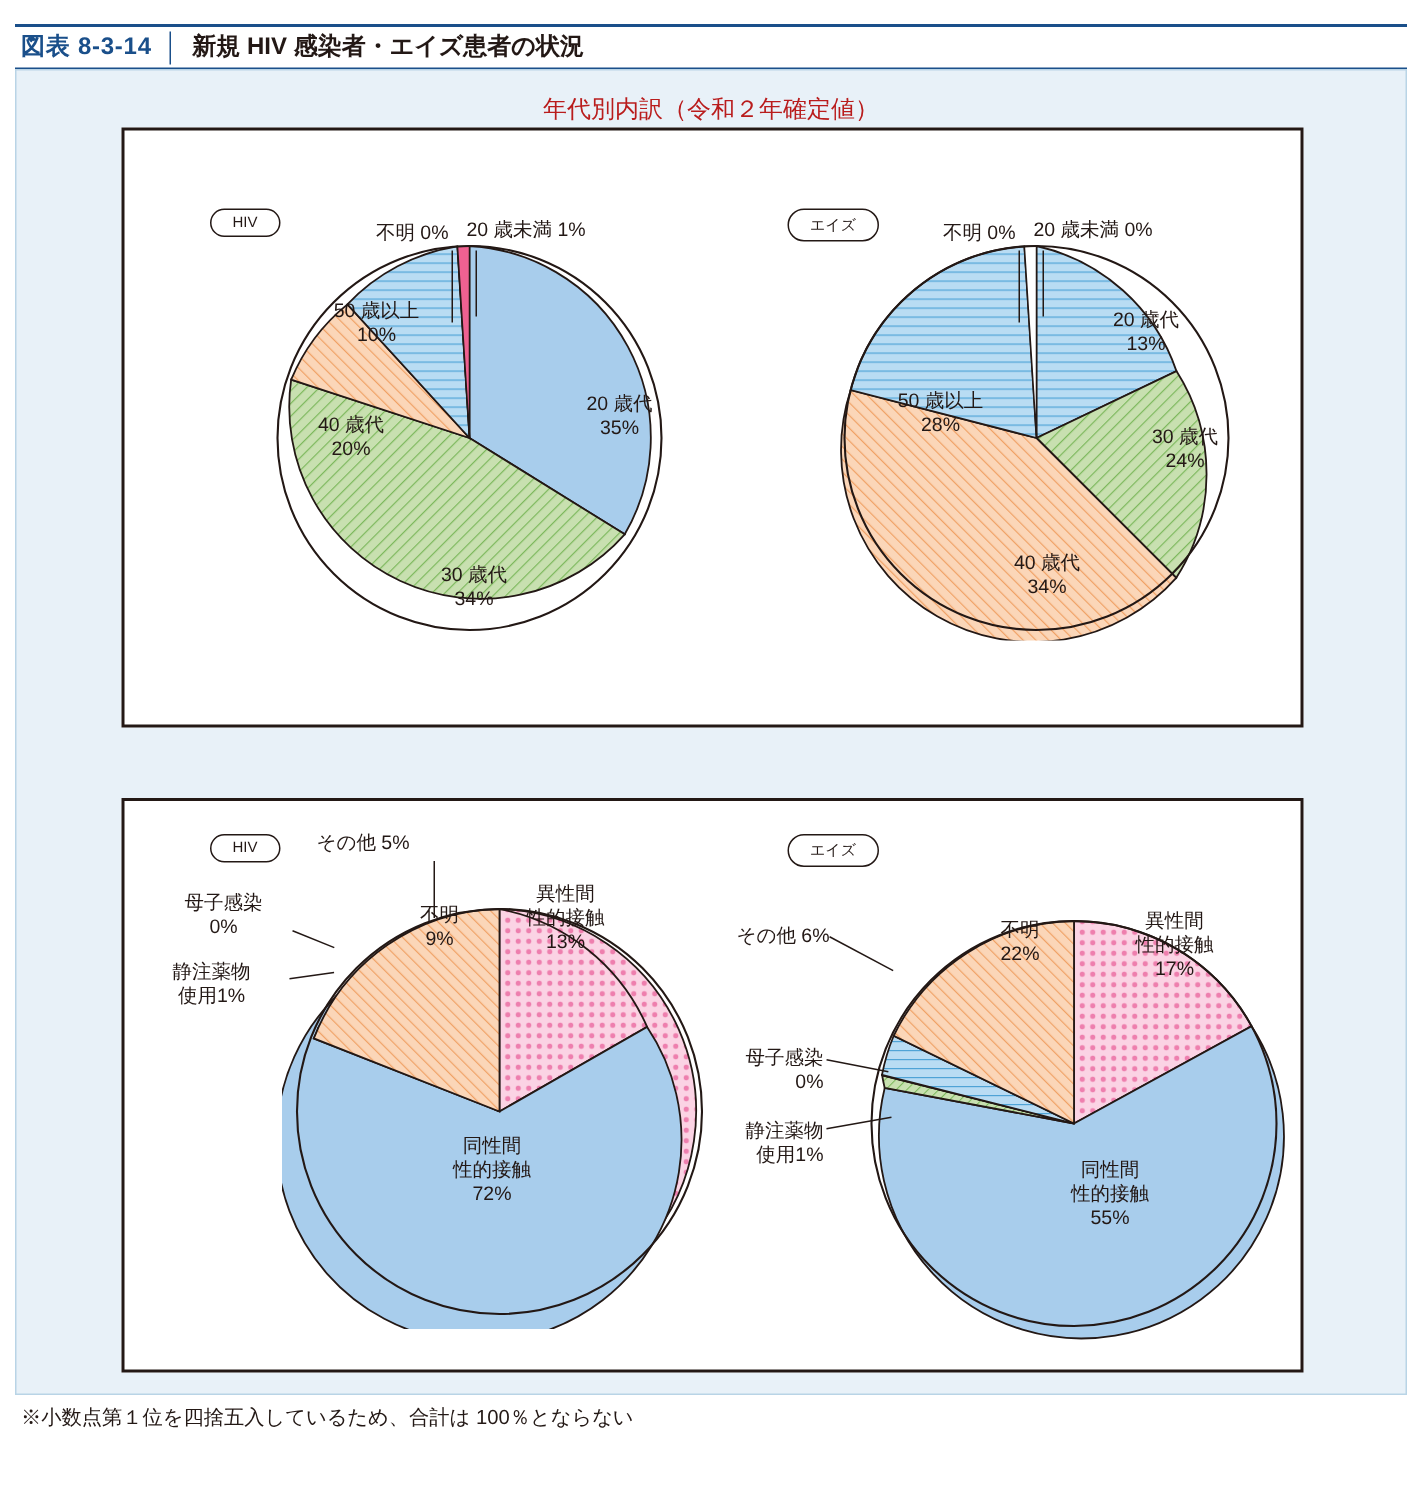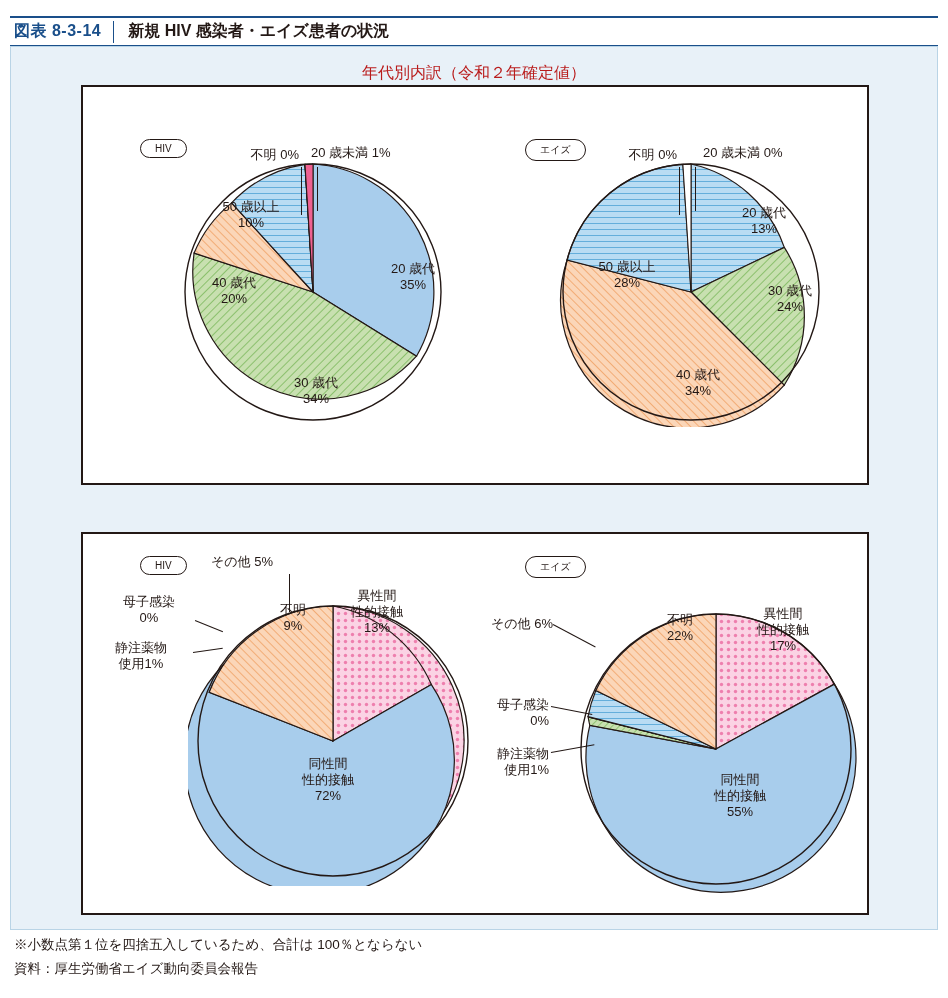--- a/index.html
+++ b/index.html
@@ -240,21 +240,21 @@
 
           <path d="M135 135 L126.9 7.3 L135 7 Z" fill="#ffffff" stroke="#231815" stroke-width="1"></path>
           <circle cx="135" cy="135" r="128" fill="none" stroke="#231815" stroke-width="1.4"></circle>
         </svg>
       </div>
 
       <div class="leader" style="left:596px; top:80px; width:1.2px; height:48px;"></div>
       <div class="lbl r" style="left:478px; top:60px; width:116px;">不明 0%</div>
 
       <div class="leader" style="left:612px; top:80px; width:1.2px; height:44px;"></div>
-      <div class="lbl l" style="left:620px; top:58px; width:136px;">20 歳未満 0%</div>
+      <div class="lbl l" style="left:606px; top:58px; width:136px;">20 歳未満 0%</div>
 
       <div class="lbl c" style="left:492px; top:172px; width:104px;">
         <span>50 歳以上</span><br>
         <span>28%</span>
       </div>
 
       <div class="lbl c" style="left:570px; top:280px; width:90px;">
         <span>40 歳代</span><br>
         <span>34%</span>
       </div>
@@ -416,15 +416,14 @@
 
       <div class="lbl c" style="left:608px; top:238px; width:98px;">
         <span>同性間</span><br>
         <span>性的接触</span><br>
         <span>55%</span>
       </div>
     </div>
   </div>
 
   <div class="foot foot1">※小数点第１位を四捨五入しているため、合計は 100％とならない</div>
-  <div class="foot foot2">資料：厚生労働省エイズ動向委員会報告</div>
 
 </div>
 
 </body></html>

